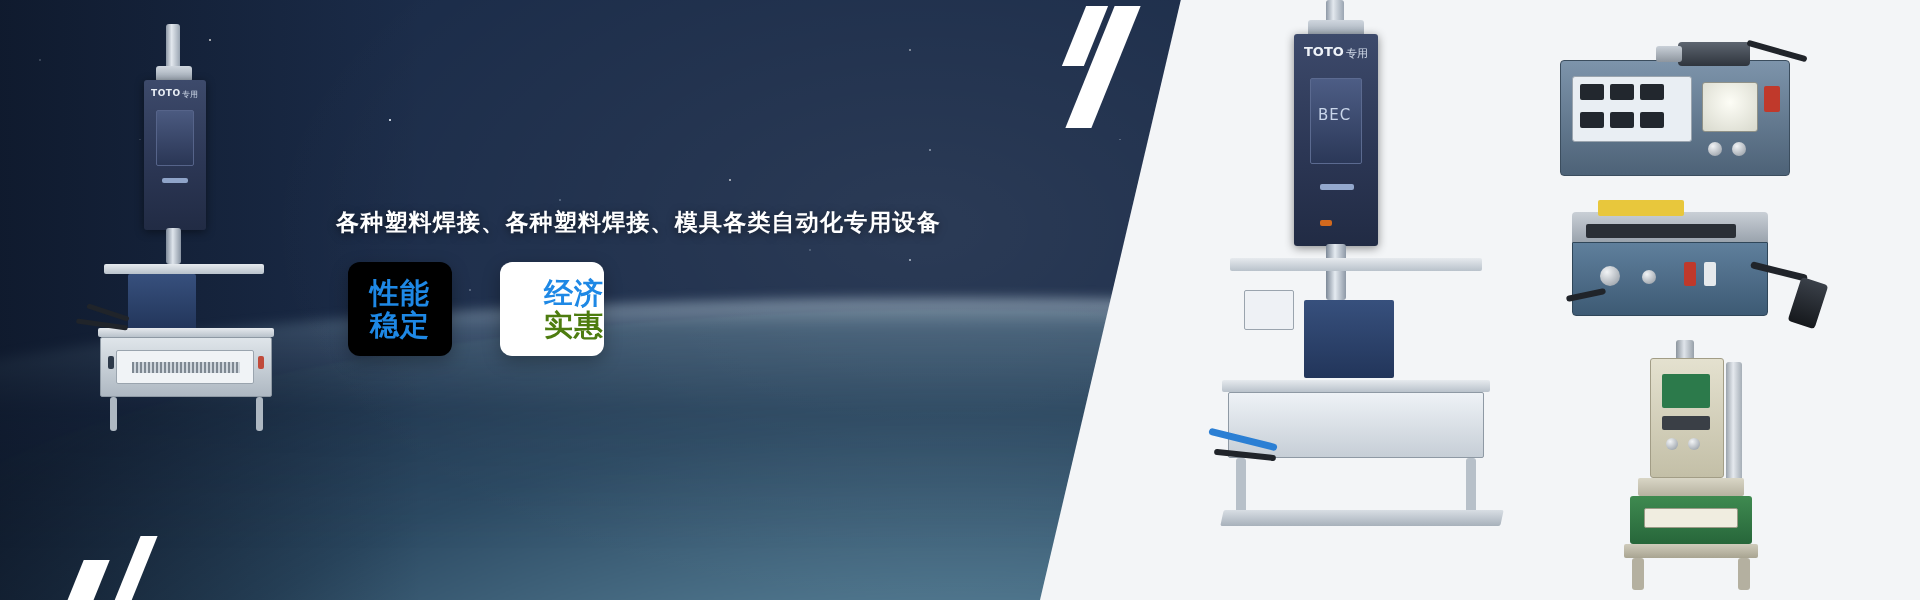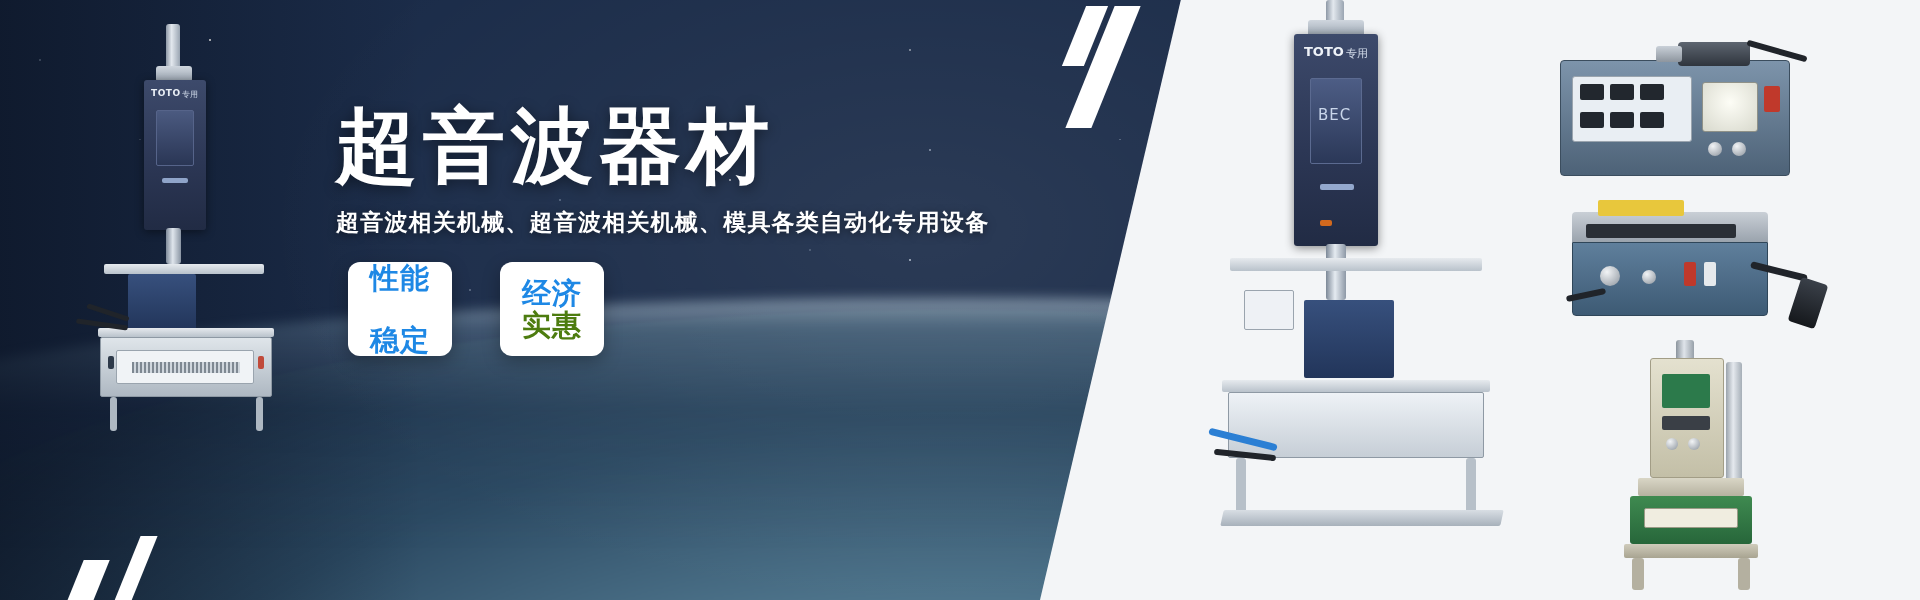--- a/index.html
+++ b/index.html
@@ -139,29 +139,28 @@
     <div class="led" style="left:188px;top:346px;width:6px;height:13px;background:#c04a3a;"></div>
 
     <div class="col" style="left:40px;top:387px;width:7px;height:34px;background:#aeb8c2;"></div>
     <div class="col" style="left:186px;top:387px;width:7px;height:34px;background:#aeb8c2;"></div>
 
     <div class="cable" style="left:16px;top:300px;width:44px;height:5px;transform:rotate(18deg);"></div>
     <div class="cable" style="left:6px;top:312px;width:52px;height:5px;transform:rotate(8deg);"></div>
   </div>
 
   <div class="content">
-    <div class="title" style="color: rgb(255, 255, 255);">超音波器材</div>
-    <div class="subtitle" style="color: rgb(255, 255, 255);">超音波相关机械、超音波相关机械、模具各类自动化专用设备</div>
+    <div class="subtitle" style="color: rgb(255, 255, 255);">各种塑料焊接、各种塑料焊接、模具各类自动化专用设备</div>
 
     <div class="badges">
-      <div class="badge" style="background: #ffffff; justify-content: space-between;">
+      <div class="badge" style="background: #000000;">
         <span style="color: rgb(30, 136, 229);">性能</span>
         <span style="color: rgb(30, 136, 229);">稳定</span>
       </div>
-      <div class="badge" style="background: rgb(255, 255, 255);">
+      <div class="badge" style="background: rgb(255, 255, 255); align-items: flex-end;">
         <span style="color: rgb(30, 136, 229);">经济</span>
         <span style="color: #4d7c0f;">实惠</span>
       </div>
     </div>
   </div>
 
   <div class="slash slash-a"></div>
   <div class="slash slash-b"></div>
   <div class="slash slash-c"></div>
   <div class="slash slash-d"></div>

